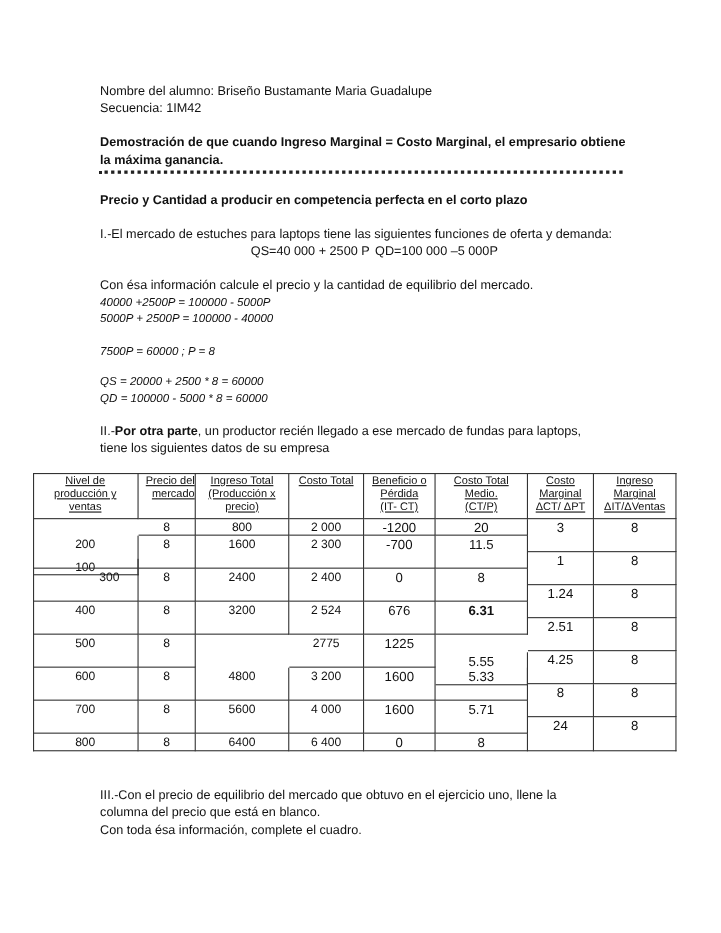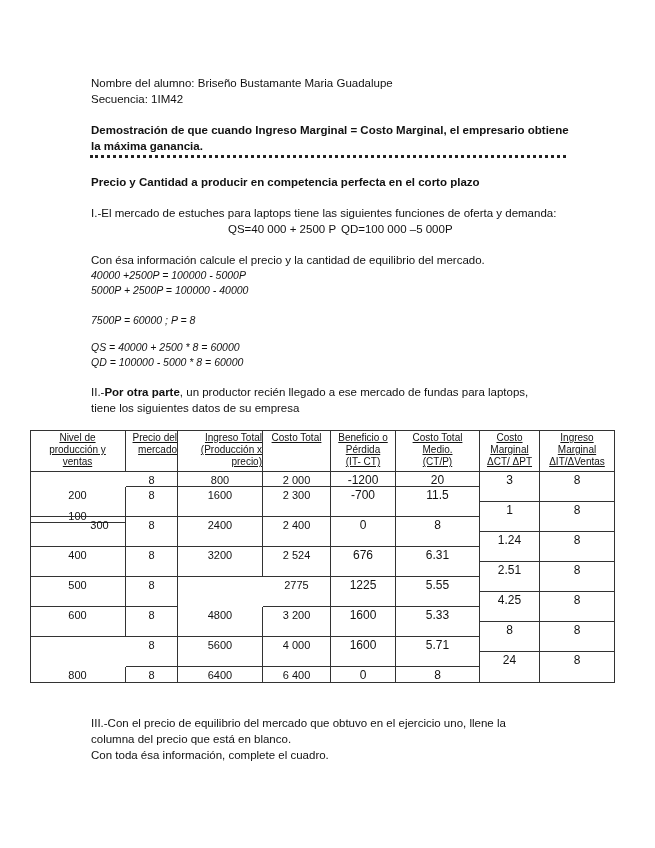--- a/index.html
+++ b/index.html
@@ -32,40 +32,40 @@
 <div class="abs line bold" style="left:91px;top:175px;">Precio y Cantidad a producir en competencia perfecta en el corto plazo</div>
 
 <div class="abs line" style="left:91px;top:206px;">I.-El mercado de estuches para laptops tiene las siguientes funciones de oferta y demanda:</div>
 <div class="abs line" style="left:228px;top:222px;">QS=40 000 + 2500 P</div>
 <div class="abs line" style="left:341px;top:222px;">QD=100 000 –5 000P</div>
 
 <div class="abs line" style="left:91px;top:253px;">Con ésa información calcule el precio y la cantidad de equilibrio del mercado.</div>
 <div class="abs line ital" style="left:91px;top:268px;">40000 +2500P = 100000 - 5000P</div>
 <div class="abs line ital" style="left:91px;top:283px;">5000P + 2500P = 100000 - 40000</div>
 <div class="abs line ital" style="left:91px;top:313px;">7500P = 60000 ;    P = 8</div>
-<div class="abs line ital" style="left:91px;top:340px;">QS = 40000 + 2500 * 8 = 60000</div>
+<div class="abs line ital" style="left:91px;top:340px;">QS = 20000 + 2500 * 8 = 60000</div>
 <div class="abs line ital" style="left:91px;top:355px;">QD = 100000 - 5000 * 8 = 60000</div>
 
 <div class="abs line" style="left:91px;top:385px;">
   <span>II.-</span><span class="bold">Por otra parte</span><span>, un productor recién llegado a ese mercado de fundas para laptops,</span>
 </div>
 <div class="abs line" style="left:91px;top:401px;">tiene los siguientes datos de su empresa</div>
 
 <div class="tbl-frame"></div>
 <div class="tbl" id="tbl">
     <div class="cell hdr" style="left: 0px; top: 0px; width: 96px; height: 42px;">
       <div>Nivel de</div>
       <div>producción y</div>
       <div>ventas</div>
     </div>
     <div class="cell hdr" style="left: 96px; top: 0px; width: 52px; height: 42px; text-align: right;">
       <div>Precio del</div>
       <div>mercado</div>
     </div>
-    <div class="cell hdr" style="left: 148px; top: 0px; width: 85px; height: 42px; text-align: right;">
+    <div class="cell hdr" style="left: 148px; top: 0px; width: 85px; height: 42px;">
       <div>Ingreso Total</div>
       <div>(Producción x</div>
       <div>precio)</div>
     </div>
     <div class="cell hdr" style="left: 233px; top: 0px; width: 68px; height: 42px;">
       <div>Costo Total</div>
     </div>
     <div class="cell hdr" style="left: 301px; top: 0px; width: 65px; height: 42px;">
       <div>Beneficio o</div>
       <div>Pérdida</div>
@@ -102,32 +102,33 @@
     <div class="cell val" style="left: 96px; top: 87px; width: 52px; height: 30px;">8</div>
     <div class="cell val" style="left: 148px; top: 87px; width: 85px; height: 30px;">2400</div>
     <div class="cell val" style="left: 233px; top: 87px; width: 68px; height: 30px;">2 400</div>
     <div class="cell val" style="left: 301px; top: 87px; width: 65px; height: 30px; font-size: 12px;">0</div>
     <div class="cell val" style="left: 366px; top: 87px; width: 84px; height: 30px; font-size: 12px;">8</div>
     <div class="cell val" style="left: 0px; top: 117px; width: 96px; height: 30px;">400</div>
     <div class="cell val" style="left: 96px; top: 117px; width: 52px; height: 30px;">8</div>
     <div class="cell val" style="left: 148px; top: 117px; width: 85px; height: 30px;">3200</div>
     <div class="cell val" style="left: 233px; top: 117px; width: 68px; height: 30px;">2 524</div>
     <div class="cell val" style="left: 301px; top: 117px; width: 65px; height: 30px; font-size: 12px;">676</div>
-    <div class="cell val" style="left: 366px; top: 117px; width: 84px; height: 30px; font-size: 12px;">6.31</div>
+    <div class="cell val" style="left: 366px; top: 117px; width: 84px; height: 30px; font-size: 12px; font-weight: bold;">6.31</div>
     <div class="cell val" style="left: 0px; top: 147px; width: 96px; height: 30px;">500</div>
     <div class="cell val" style="left: 96px; top: 147px; width: 52px; height: 30px;">8</div>
     <div class="cell val" style="left: 233px; top: 147px; width: 68px; height: 30px;">2775</div>
     <div class="cell val" style="left: 301px; top: 147px; width: 65px; height: 30px; font-size: 12px;">1225</div>
-    <div class="cell val" style="left: 366px; top: 147px; width: 84px; height: 30px; font-size: 12px;">5.55</div>
+    <div class="cell val" style="left: 366px; top: 163px; width: 84px; height: 30px; font-size: 12px;">5.55</div>
     <div class="cell val" style="left: 0px; top: 177px; width: 96px; height: 30px;">600</div>
     <div class="cell val" style="left: 96px; top: 177px; width: 52px; height: 30px;">8</div>
     <div class="cell val" style="left: 148px; top: 177px; width: 85px; height: 30px;">4800</div>
     <div class="cell val" style="left: 233px; top: 177px; width: 68px; height: 30px;">3 200</div>
     <div class="cell val" style="left: 301px; top: 177px; width: 65px; height: 30px; font-size: 12px;">1600</div>
     <div class="cell val" style="left: 366px; top: 177px; width: 84px; height: 30px; font-size: 12px;">5.33</div>
+    <div class="cell val" style="left: 0px; top: 207px; width: 96px; height: 30px;">700</div>
     <div class="cell val" style="left: 96px; top: 207px; width: 52px; height: 30px;">8</div>
     <div class="cell val" style="left: 148px; top: 207px; width: 85px; height: 30px;">5600</div>
     <div class="cell val" style="left: 233px; top: 207px; width: 68px; height: 30px;">4 000</div>
     <div class="cell val" style="left: 301px; top: 207px; width: 65px; height: 30px; font-size: 12px;">1600</div>
     <div class="cell val" style="left: 366px; top: 207px; width: 84px; height: 30px; font-size: 12px;">5.71</div>
     <div class="cell val" style="left: 0px; top: 237px; width: 96px; height: 16px;">800</div>
     <div class="cell val" style="left: 96px; top: 237px; width: 52px; height: 16px;">8</div>
     <div class="cell val" style="left: 148px; top: 237px; width: 85px; height: 16px;">6400</div>
     <div class="cell val" style="left: 233px; top: 237px; width: 68px; height: 16px;">6 400</div>
     <div class="cell val" style="left: 301px; top: 237px; width: 65px; height: 16px; font-size: 12px;">0</div>

